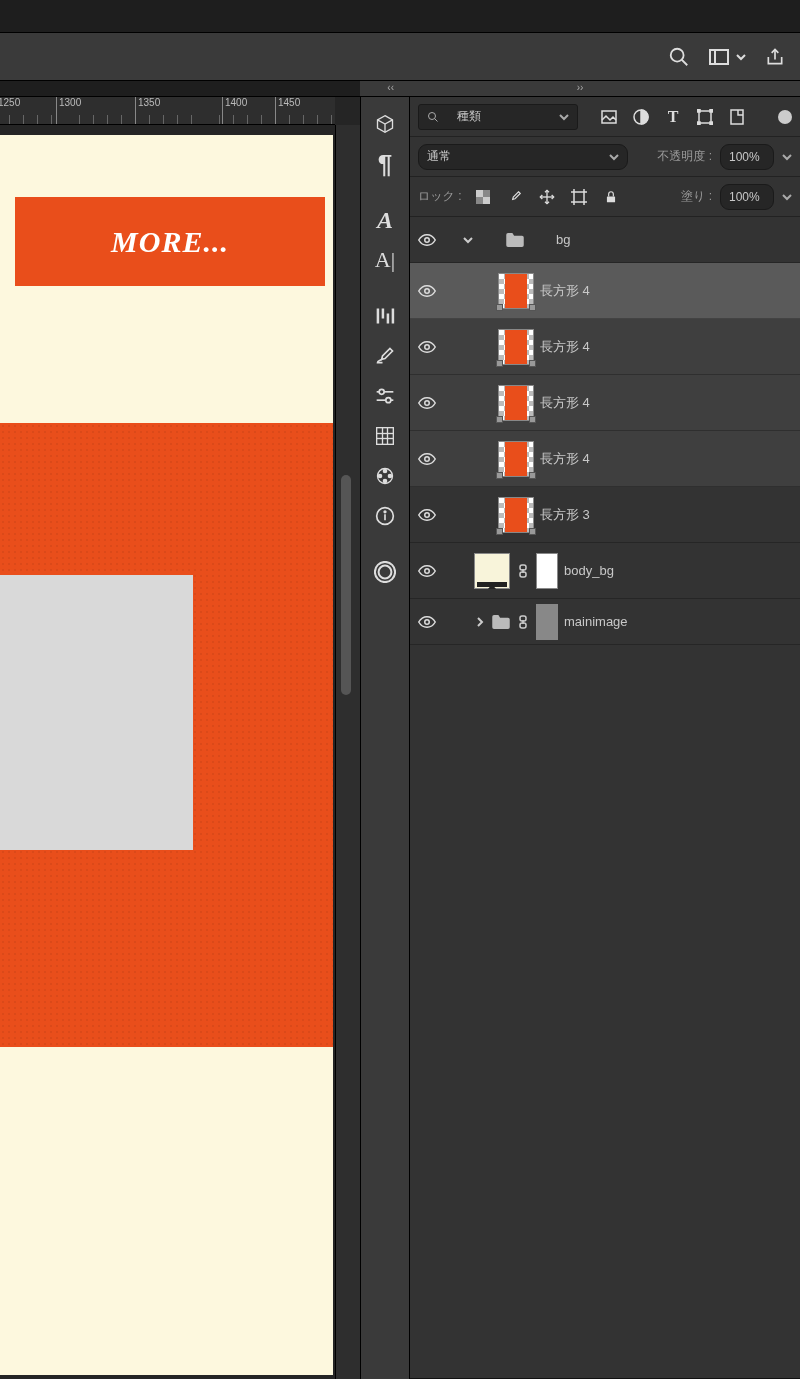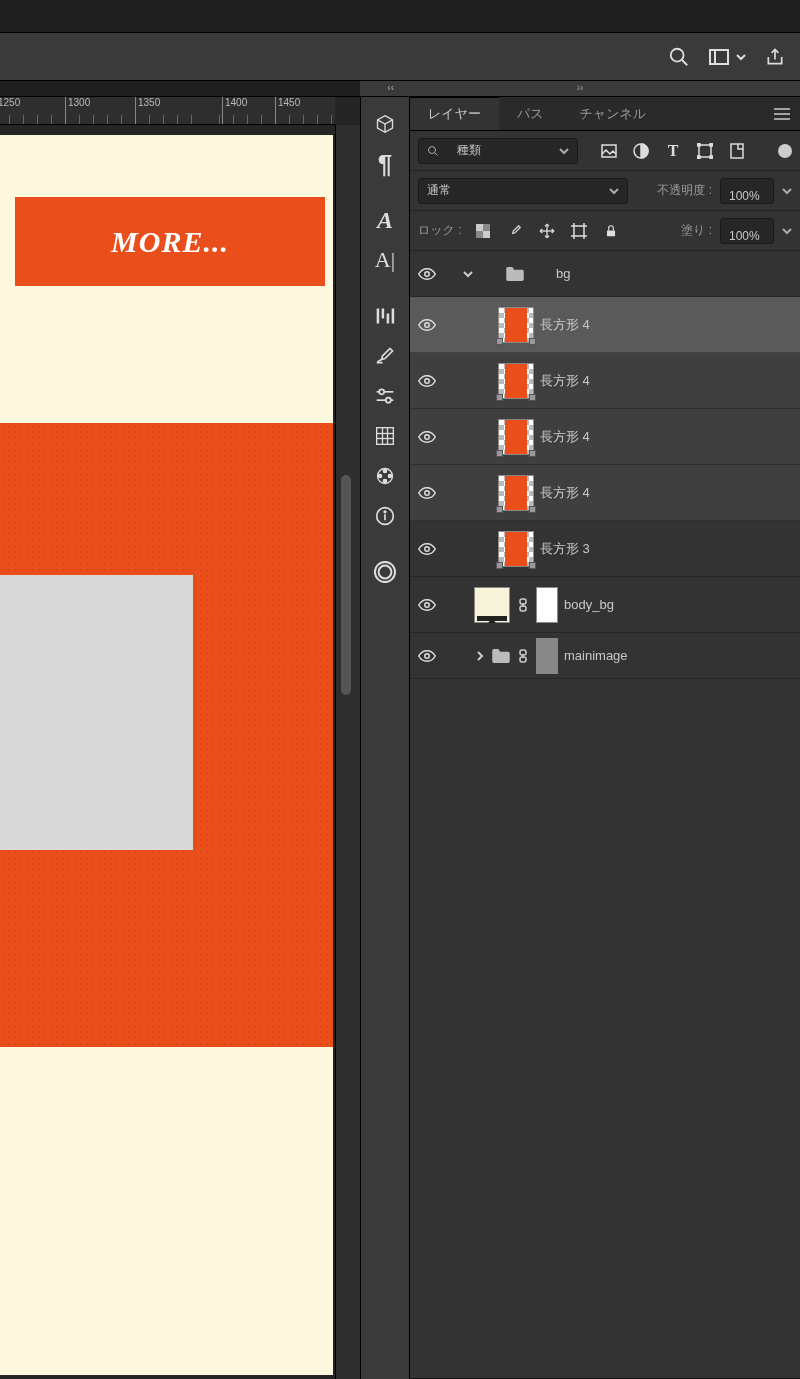--- a/index.html
+++ b/index.html
@@ -165,26 +165,26 @@
   .ficon{width:18px;height:18px;display:flex;align-items:center;justify-content:center;}
   .dot{width:14px;height:14px;border-radius:50%;background:#ccc;}
 
   .blendbar,.lockbar{
     display:flex;align-items:center;gap:8px;
     padding:4px 8px;height:40px;
     border-bottom:1px solid #222;
     font-size:12px;
   }
   .sel-box{
-    height:26px;background:#262626;border:1px solid #1a1a1a;border-radius:3px;
+    height:26px;background:#262626;border:1px solid #1a1a1a;border-radius:9px;
     display:flex;align-items:center;justify-content:space-between;
     padding:0 8px;color:var(--text);
   }
   .blend-sel{flex:0 0 210px;}
-  .pct-box{width:54px;text-align:right;padding-right:6px;align-items:flex-end;}
+  .pct-box{width:54px;text-align:right;padding-right:6px;}
   .lbl{color:var(--text-dim);}
   .lockbar .licon-row{display:flex;gap:14px;margin-left:4px;}
   .spacer{flex:1;}
 
   
   .layers{flex:1;overflow:auto;background:var(--bg-panel);padding-bottom:4px;border-bottom:1px solid #111;}
   .lrow{
     display:flex;align-items:center;height:46px;
     border-bottom:1px solid rgba(0,0,0,.25);
     padding-right:8px;
@@ -265,21 +265,21 @@
   </div>
 </div>
 
 <div class="collapse-row right">››</div>
 <div class="collapse-row left" style="text-align:right;padding-right:6px;">‹‹</div>
 
 <div class="workspace">
   <div class="ruler-h">
     <div class="ticks">
       <span class="major" style="left:-5px">1250</span>
-      <span class="major" style="left:65px">1300</span>
+      <span class="major" style="left:56px">1300</span>
       <span class="major" style="left:135px">1350</span>
       <span class="major" style="left:222px">1400</span>
       <span class="major" style="left:275px">1450</span>
 
       <span class="minor" style="left:9px"></span>
         <span class="minor" style="left:23px"></span>
         <span class="minor" style="left:37px"></span>
         <span class="minor" style="left:51px"></span>
       <span class="minor" style="left:79px"></span>
         <span class="minor" style="left:93px"></span>
@@ -375,32 +375,20 @@
   <div class="gap"></div>
   <div class="vbtn">
       <svg width="22" height="22" viewBox="0 0 24 24" fill="none" stroke="#ddd" stroke-width="2.2">
         <circle cx="12" cy="12" r="7"></circle>
         <circle cx="12" cy="12" r="11"></circle>
       </svg>
     </div>
 </div>
 
 <div class="panel">
-  <div class="tabs">
-    <div class="tab active">レイヤー</div>
-    <div class="tab">パス</div>
-    <div class="tab">チャンネル</div>
-    <div class="menu">
-      <svg width="16" height="12" viewBox="0 0 16 12" stroke="#ccc" stroke-width="1.5">
-          <line x1="0" y1="1" x2="16" y2="1"></line>
-          <line x1="0" y1="6" x2="16" y2="6"></line>
-          <line x1="0" y1="11" x2="16" y2="11"></line>
-        </svg>
-    </div>
-  </div>
 
   <div class="filterbar">
     <div class="search-sel">
       <svg width="12" height="12" viewBox="0 0 24 24" fill="none" stroke="#aaa" stroke-width="2">
           <circle cx="10" cy="10" r="7"></circle>
           <line x1="21" y1="21" x2="15" y2="15"></line>
         </svg>
       <span>種類</span>
       <span style="margin-left:auto;">
           <svg width="10" height="10" viewBox="0 0 10 10" fill="none" stroke="#aaa" stroke-width="2">

